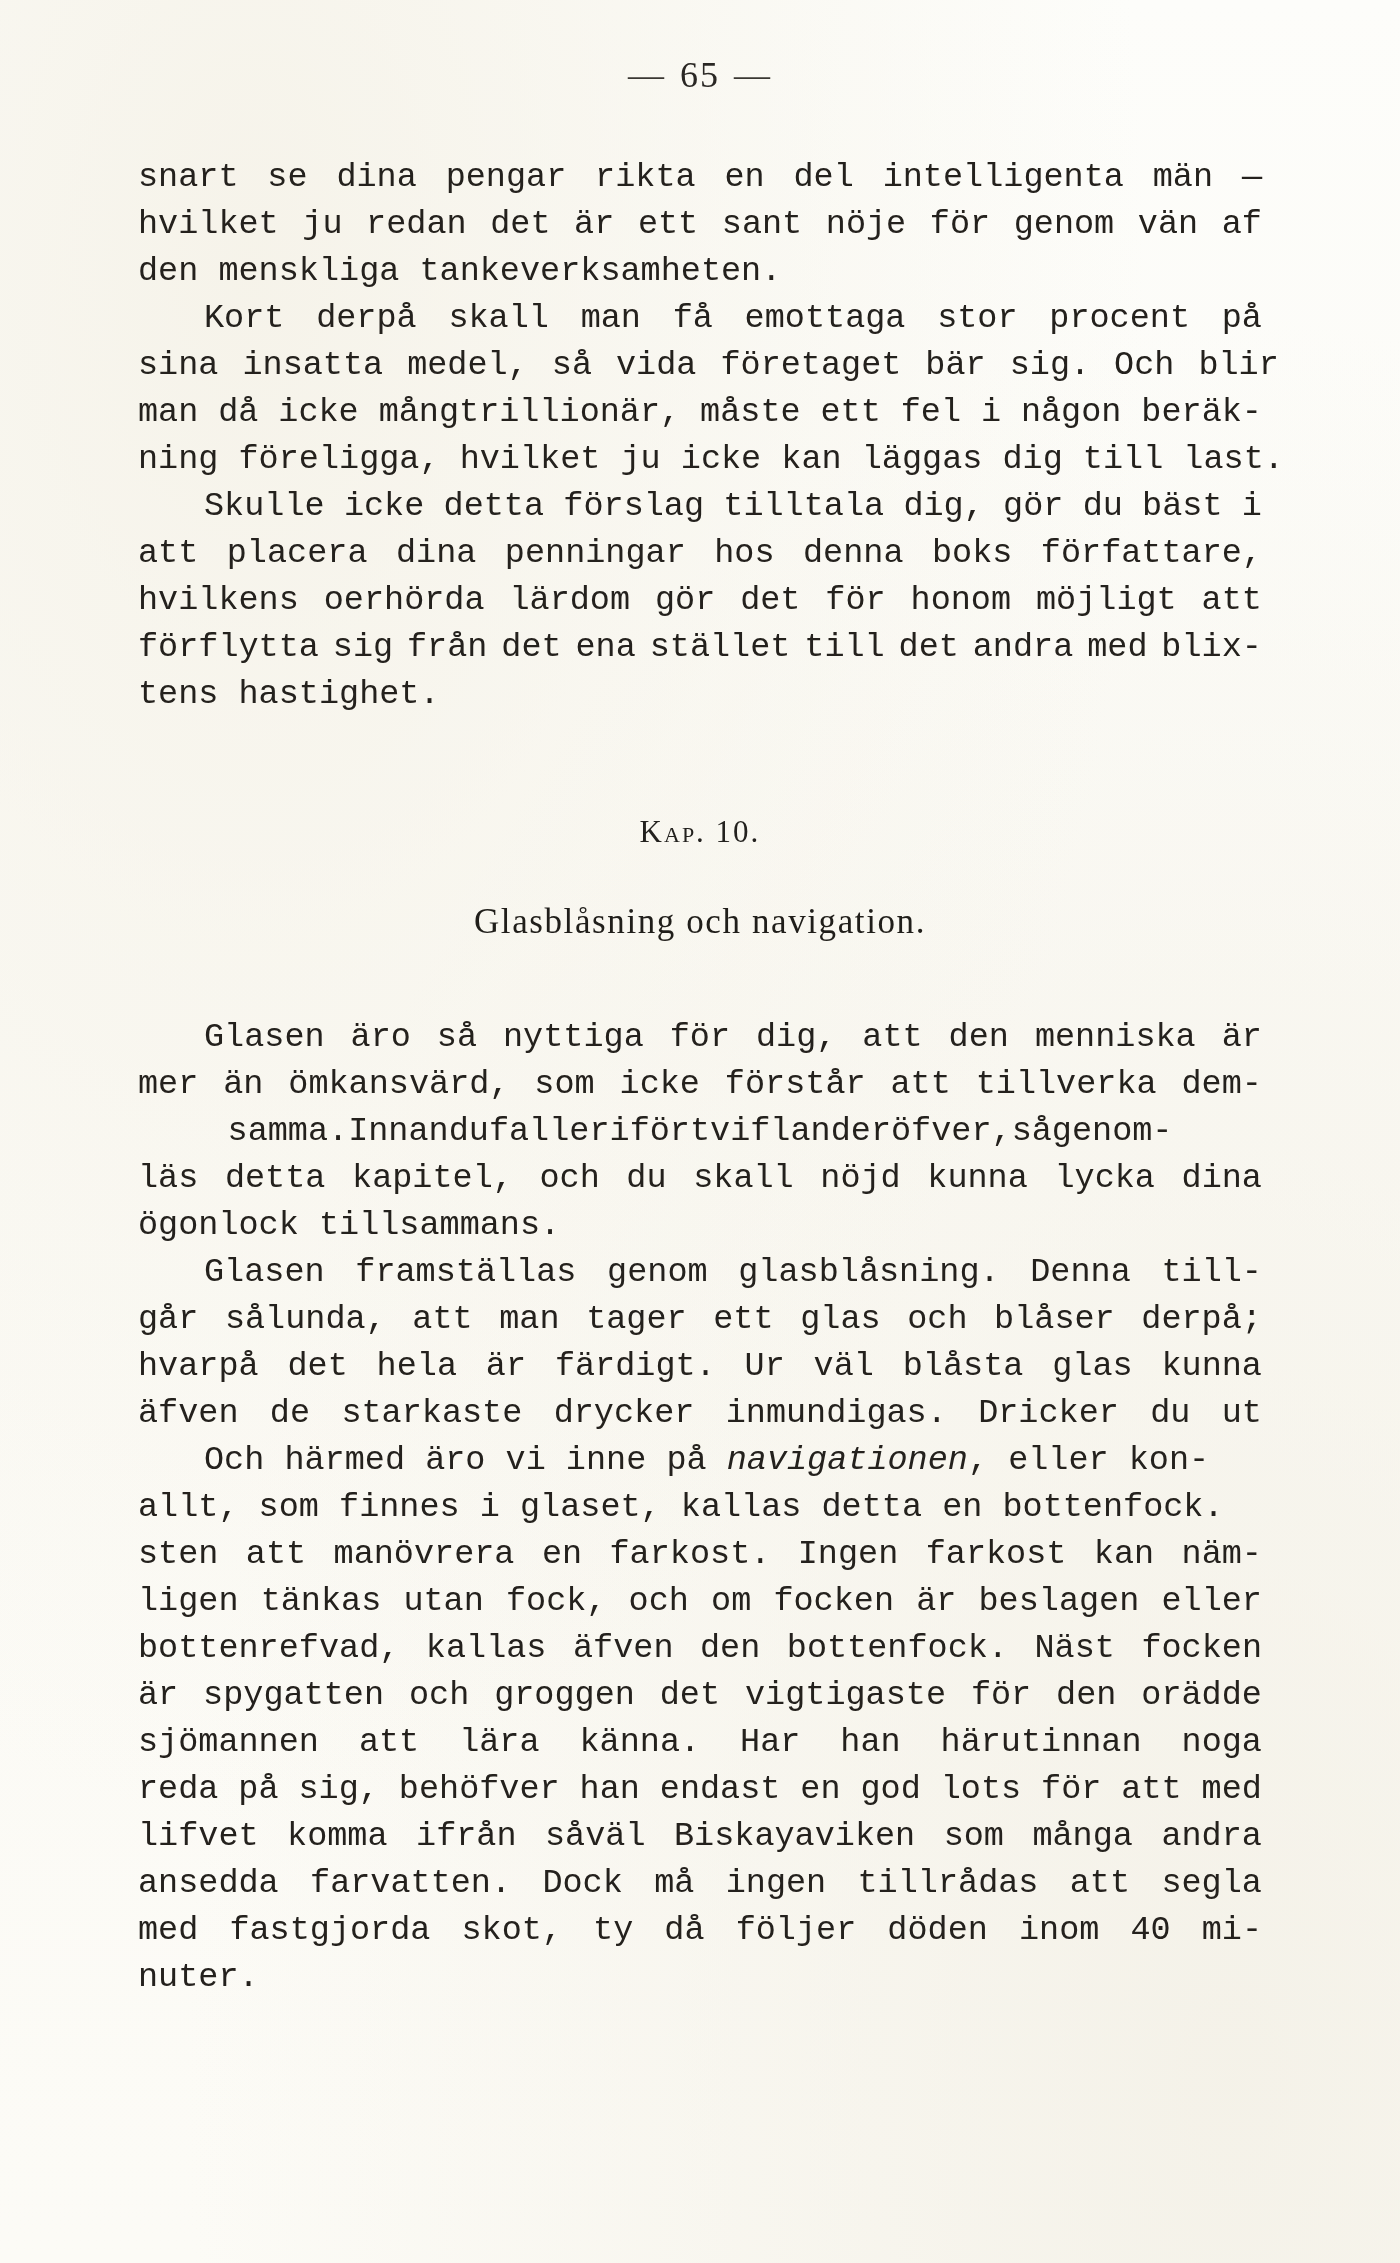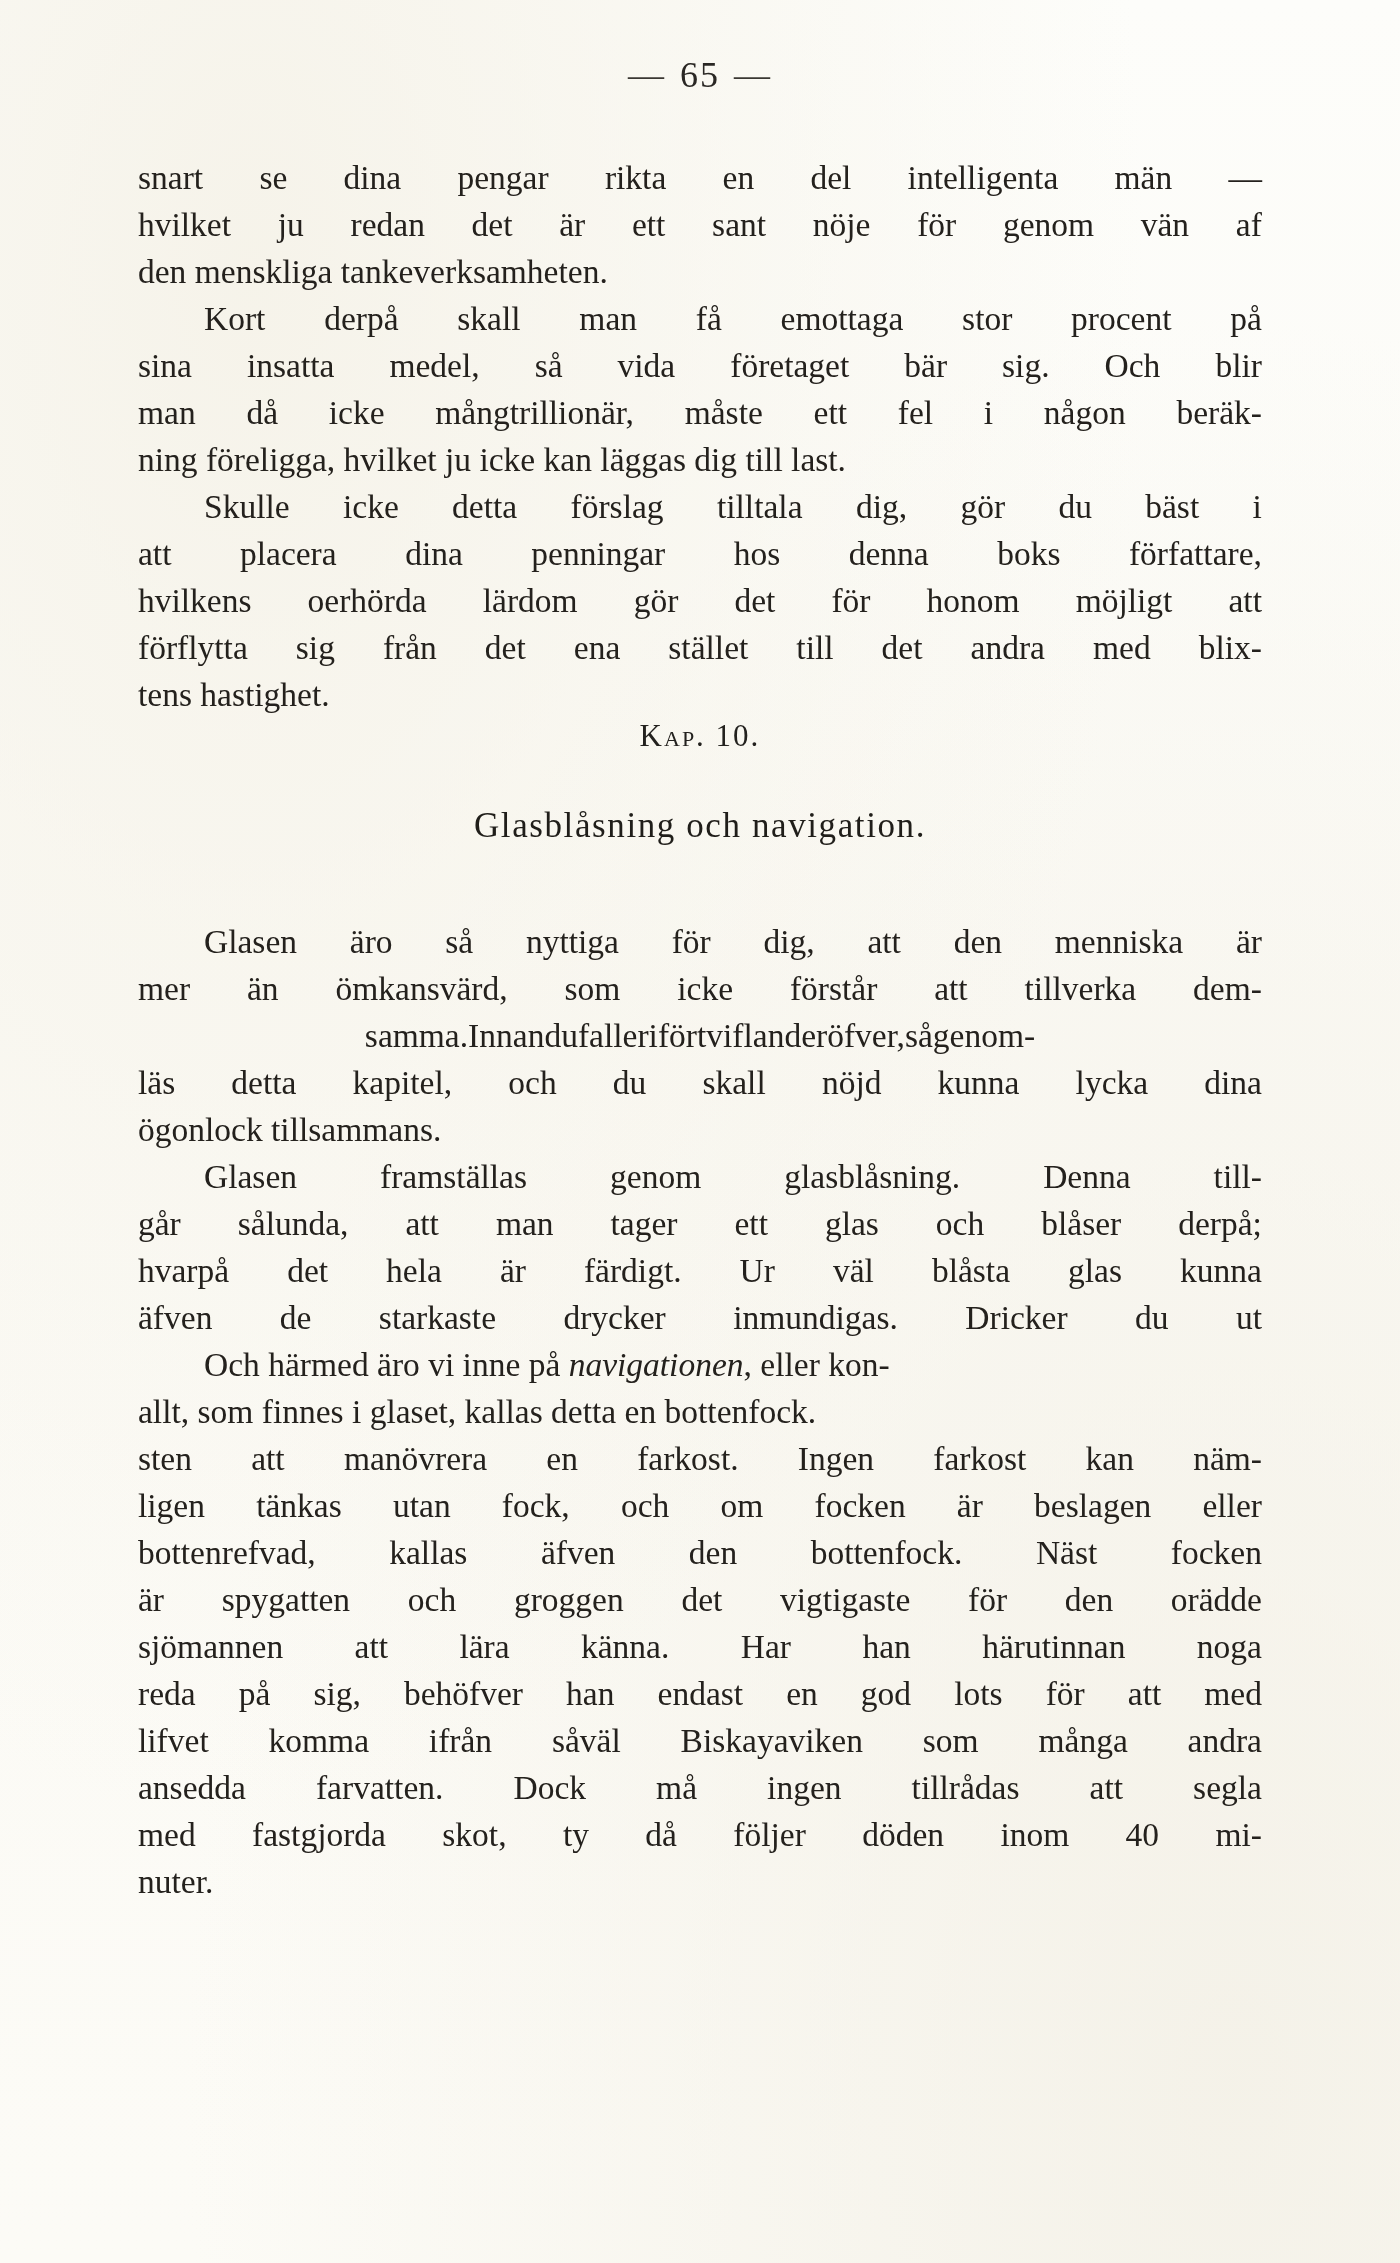--- a/index.html
+++ b/index.html
@@ -49,38 +49,40 @@
     margin-top: 58px;
   }
   
   .ln {
     display: flex;
     justify-content: space-between;
     font-size: 33.5px;
     line-height: 47px;
     white-space: nowrap;
     color: #24211d;
+    font-family: Liberation Mono, monospace;
   }
   .ln.flush {
     display: block;
     text-align: left;
   }
   .ln.indent::before {
     content: "";
     display: inline-block;
     width: 66px;
     flex: 0 0 66px;
   }
   .ln > span {
     display: inline-block;
   }
   .ln .it {
     font-style: italic;
   }
   .chapnum {
+    margin-top: 96px;
     text-align: center;
     font-size: 31px;
     letter-spacing: 1.5px;
   }
   .chapnum .sc {
     font-variant: small-caps;
     letter-spacing: 2px;
   }
   .chaptitle {
     margin-top: 52px;

